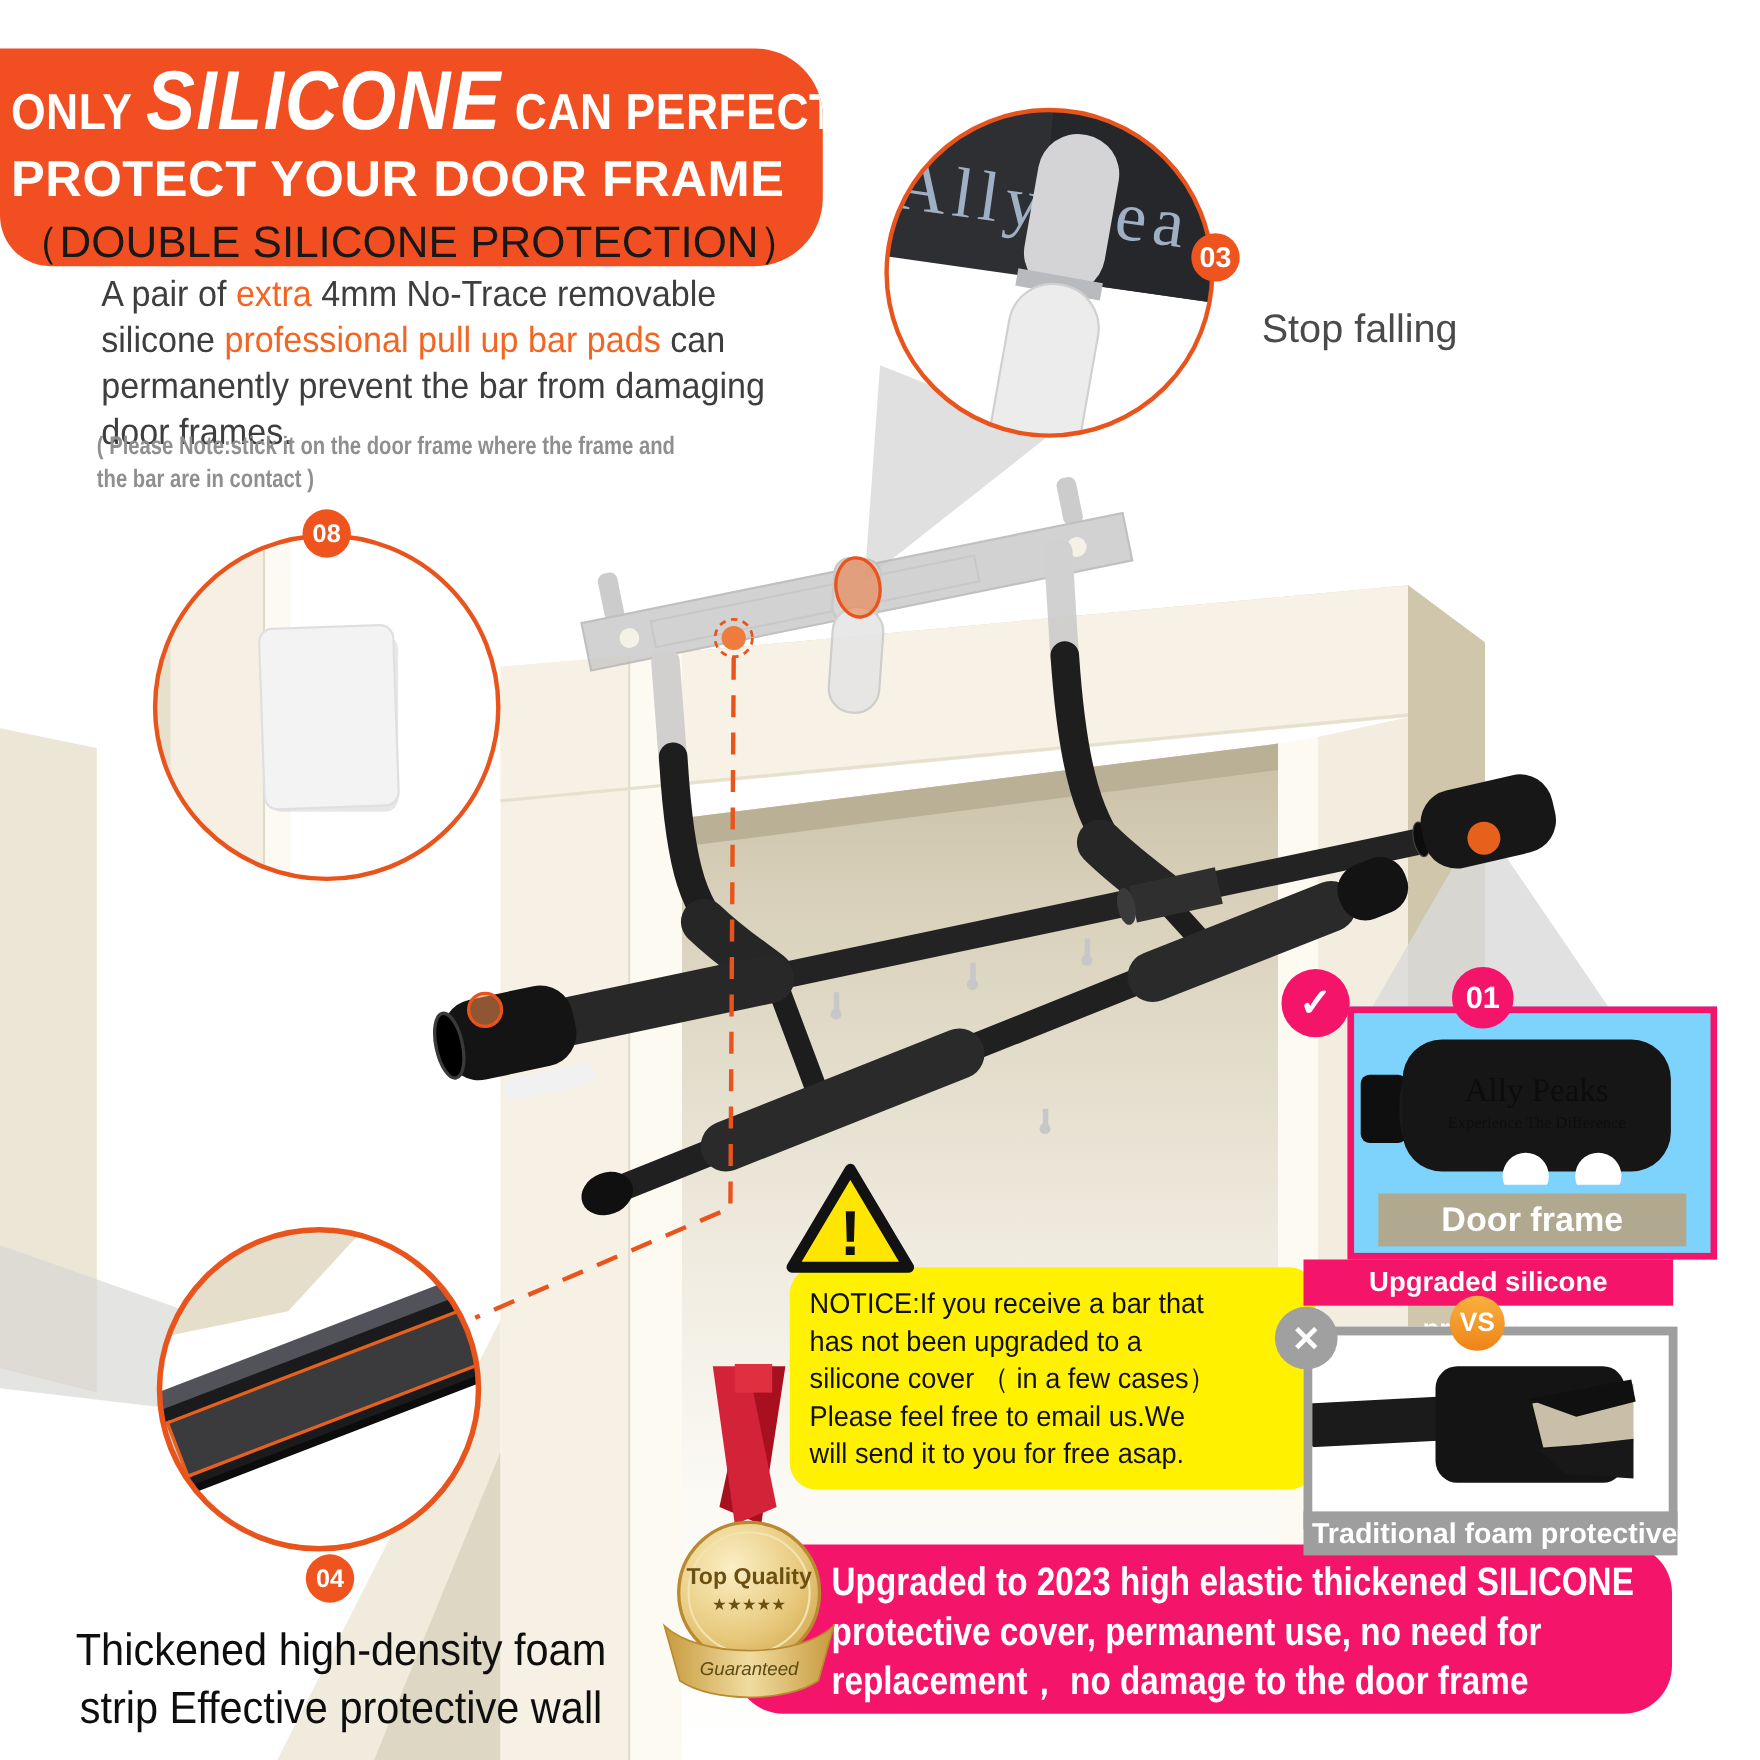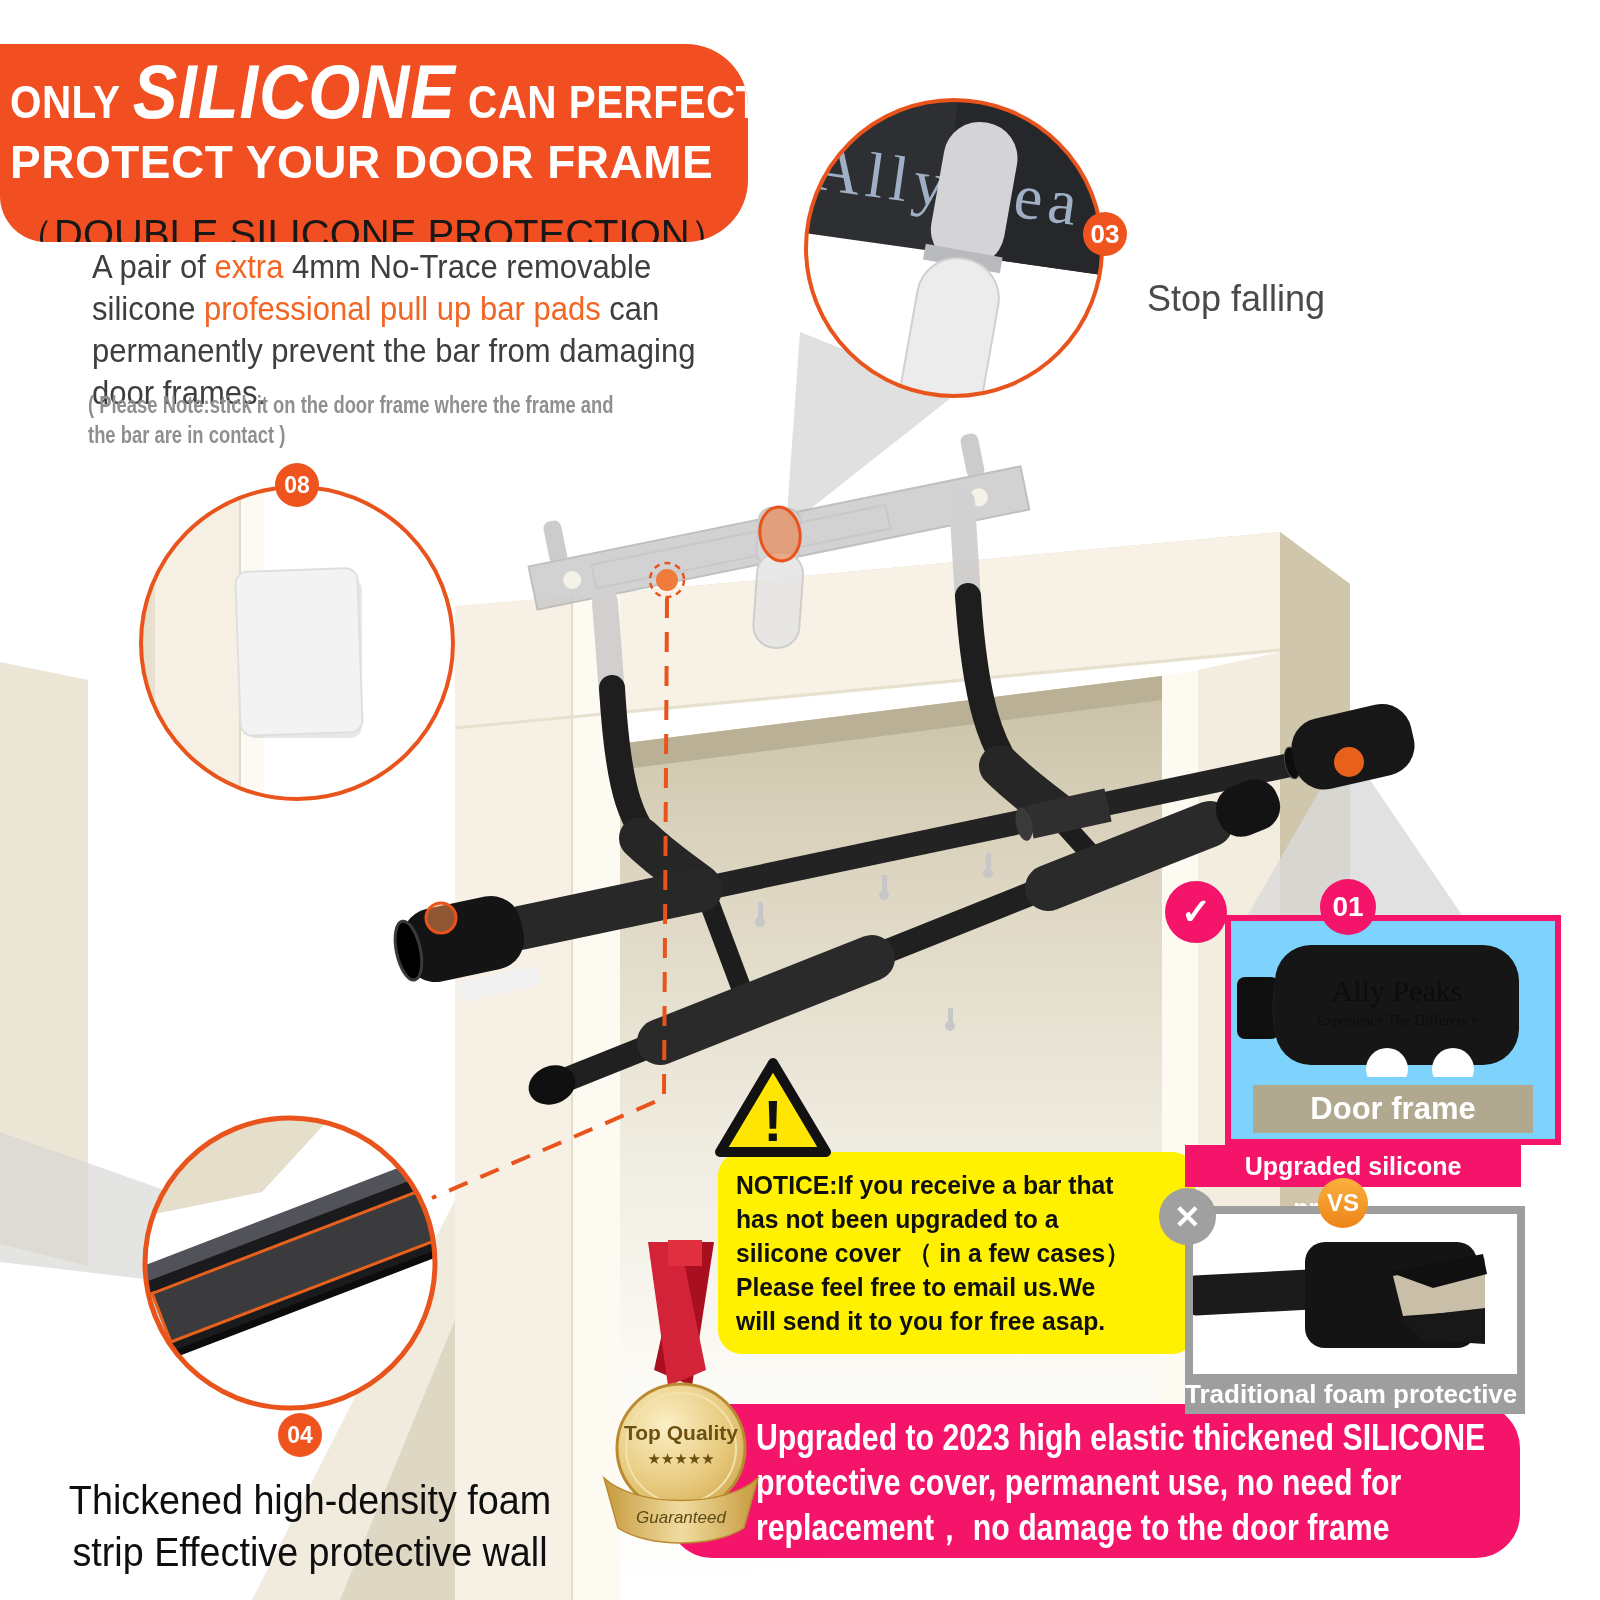--- a/index.html
+++ b/index.html
@@ -10,21 +10,21 @@
   .scene{position:absolute;left:0;top:0;}
 
   
   .header-box{left:0;top:44px;width:748px;height:198px;background:#F14E21;
               border-radius:0 62px 62px 46px;color:#fff;overflow:hidden;}
   .hb-line1{white-space:nowrap;margin:4px 0 0 10px;transform:scaleX(.88);transform-origin:left center;
             display:flex;align-items:baseline;font-weight:bold;}
   .hb-pre,.hb-post{font-size:46px;letter-spacing:.5px;}
   .hb-em{font-size:76px;font-style:italic;margin:0 14px;letter-spacing:1px;}
   .hb-line2{font-size:46px;font-weight:bold;margin:0 0 0 10px;letter-spacing:.5px;}
-  .hb-line3{font-size:40px;color:#181818;margin:18px 0 0 14px;}
+  .hb-line3{font-size:40px;color:#181818;margin:4px 0 0 14px;}
 
   
   .intro{left:92px;top:246px;color:#3E3E3E;font-size:33px;line-height:42px;
          transform:scaleX(.94);transform-origin:left top;white-space:nowrap;}
   .orange{color:#F26522;}
 
   .note{left:88px;top:390px;color:#8F8F8F;font-size:23px;font-weight:bold;line-height:30px;
         transform:scaleX(.8);transform-origin:left top;white-space:nowrap;}
 
   .stop-falling{left:1147px;top:230px;font-size:36px;color:#4A4A4A;margin-top:48px;}
@@ -42,25 +42,25 @@
              background:linear-gradient(#F9B03F,#EE8418);z-index:6;}
 
   
   .box01{left:1185px;top:915px;width:324px;height:218px;border:6px solid #F4156B;background:#7dd3fc;z-index:5;margin-left:40px;}
   .doorframe-bar{left:22px;right:22px;bottom:6px;height:48px;background:#B1A890;color:#fff;
                  font-weight:bold;font-size:31px;text-align:center;line-height:48px;}
   .strip01{left:1185px;top:1145px;width:336px;height:42px;background:#F4156B;color:#fff;
            font-weight:bold;font-size:25px;text-align:center;line-height:42px;z-index:5;}
   .tradbox{left:1185px;top:1206px;width:324px;height:168px;border:8px solid #9E9E9E;background:#fff;z-index:5;}
   .tradlabel{left:1185px;top:1374px;width:340px;height:40px;background:#9E9E9E;color:#fff;
-             font-weight:bold;font-size:26px;text-align:left;line-height:40px;z-index:5;}
+             font-weight:bold;font-size:26px;text-align:right;line-height:40px;z-index:5;}
 
   
   .notice{left:718px;top:1152px;width:478px;height:202px;background:#FFF100;border-radius:24px;
-          color:#101010;font-size:26px;z-index:4;padding:16px 0 14px 18px;box-sizing:border-box;font-weight:bold;}
+          color:#101010;font-size:26px;z-index:4;padding:16px 0 14px 18px;box-sizing:border-box;}
   .notice-line{line-height:34px;white-space:nowrap;transform:scaleX(.95);transform-origin:left top;}
   .warn{left:712px;top:1053px;z-index:5;}
 
   
   .banner{left:668px;top:1404px;width:852px;height:154px;background:#F4156B;border-radius:44px;
           color:#fff;z-index:4;}
   .banner-text{position:absolute;left:88px;top:11px;font-weight:bold;font-size:36px;line-height:45px;
                transform:scaleX(.84);transform-origin:left top;white-space:nowrap;}
   .medal{left:596px;top:1238px;z-index:6;}
 

